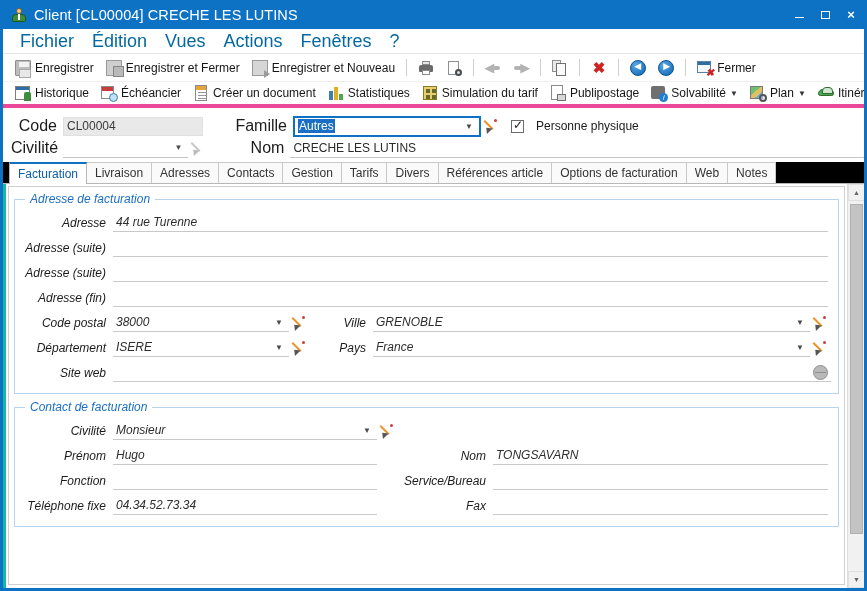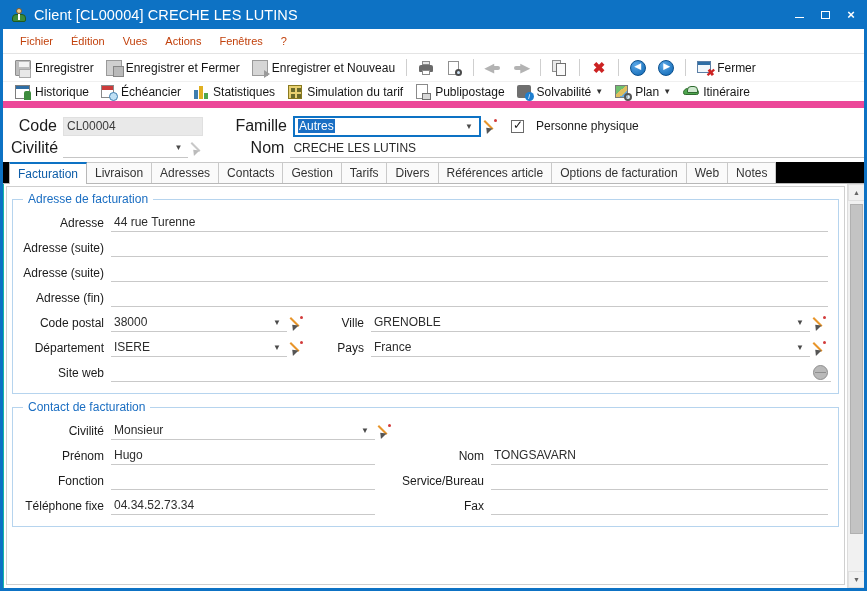--- a/index.html
+++ b/index.html
@@ -41,29 +41,29 @@
   .glyph-min { display: block; width: 9px; height: 1px; background: #fff; margin-top: 6px; }
   .glyph-max { display: block; width: 9px; height: 8px; border: 1px solid #fff; }
   .glyph-close { font-size: 13px; font-weight: bold; }
 
   
   .menubar {
     height: 25px; flex: 0 0 25px; background: #ffffff;
     display: flex; align-items: center; padding-left: 8px;
     border-bottom: 1px solid #e4e4e4;
   }
-  .menu-item { padding: 3px 9px; font-size: 11px; color: #c2410c; cursor: default; }
+  .menu-item { padding: 3px 9px; font-size: 18px; color: #0369a1; cursor: default; }
 
   
   .toolbar {
     height: 27px; flex: 0 0 27px; display: flex; align-items: center;
     background: #ffffff; padding-left: 6px; gap: 0px; white-space: nowrap;
     overflow: hidden;
   }
-  .toolbar.second { border-top: 1px solid #f0f0f0; border-bottom: 7px solid #ec4899; }
+  .toolbar.second { border-top: 1px solid #f0f0f0; border-bottom: 4px solid #ec4899; }
   .tb-btn {
     display: inline-flex; align-items: center; height: 22px;
     padding: 0 5px; font-size: 12px; color: #161616; cursor: default; border: 1px solid transparent;
   }
   .tb-btn .lbl { margin-left: 4px; }
   .tb-sep { width: 1px; height: 17px; background: #cfcfcf; margin: 0 5px; flex: 0 0 1px; }
   .ico { width: 16px; height: 16px; position: relative; display: inline-block; flex: 0 0 16px; }
   .caret-dn { margin-left: 4px; font-size: 8px; color: #333; }
 
   
@@ -159,21 +159,21 @@
   }
   .tab.active {
     background: #ffffff; color: #0d5da8; border-top: 2px solid #0d72c4;
     border-left-color: #b8b8b8; border-right-color: #b8b8b8;
     position: relative; z-index: 3; margin-bottom: -1px; height: 22px;
   }
 
   
   .content {
     flex: 1 1 auto; position: relative; overflow: hidden;
-    border-left: 1px solid #14b8a6; background: #fff;
+    border-left: 3px solid #14b8a6; background: #fff; font-style: italic;
   }
   .panel { position: absolute; left: 0; top: 0; right: 17px; bottom: 0; padding: 6px 8px 0 8px; }
 
   .groupbox { position: relative; border: 1px solid #b6d4ee; margin-top: 9px; padding: 10px 10px 8px 10px; }
   .groupbox > .gb-title {
     position: absolute; top: -8px; left: 10px; background: #fff; padding: 0 5px;
     font-size: 12px; color: #1b6ec2;
   }
 
   .frow { display: flex; align-items: center; height: 25px; }
@@ -303,20 +303,26 @@
           <i class="p"></i>
         </span>
       <span class="lbl">Historique</span>
     </span>
     <span class="tb-btn">
       <span class="ico i-ech">
           <i class="cal"></i>
           <i class="clk"></i>
         </span>
       <span class="lbl">Échéancier</span>
+    </span>
+    <span class="tb-btn">
+      <span class="ico i-doc">
+          <i class="p"></i>
+        </span>
+      <span class="lbl">Créer un document</span>
     </span>
     <span class="tb-btn">
       <span class="ico i-stat">
           <i class="b1"></i>
           <i class="b2"></i>
           <i class="b3"></i>
         </span>
       <span class="lbl">Statistiques</span>
     </span>
     <span class="tb-btn">

